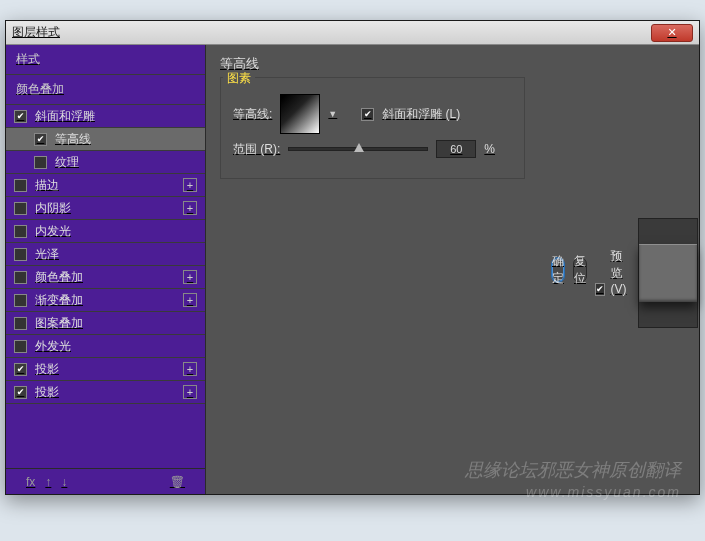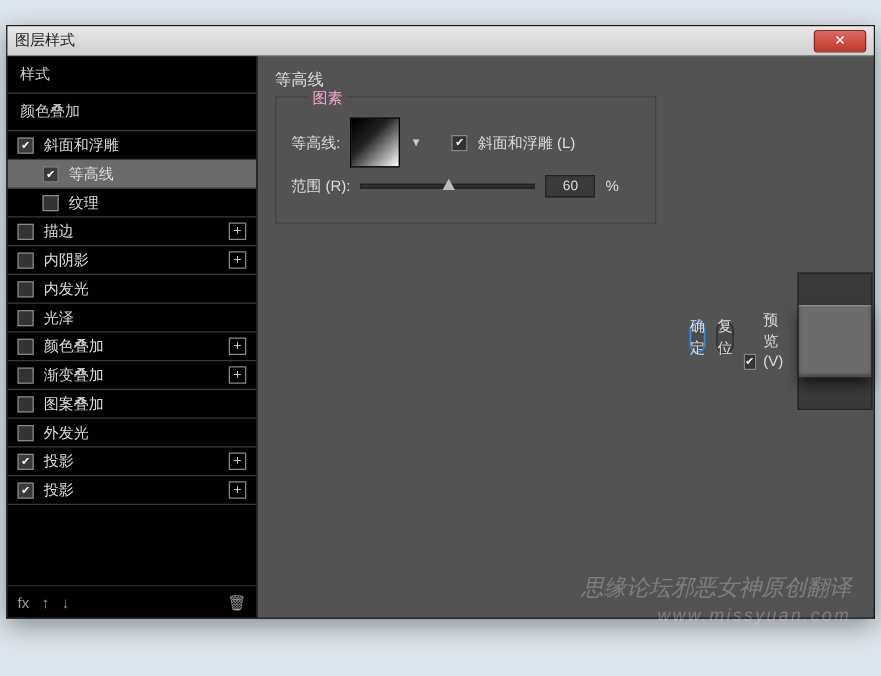--- a/index.html
+++ b/index.html
@@ -1,37 +1,37 @@
 <!DOCTYPE html>
 <html><head>
 <meta charset="utf-8">
 <style>
 * { box-sizing: border-box; margin: 0; padding: 0; font-family: "Microsoft YaHei", sans-serif; }
 body { background: #dde5ec; width: 705px; height: 541px; overflow: hidden; }
-.dialog { position: absolute; top: 20px; left: 5px; width: 695px; height: 475px; background: #535353; border: 1px solid #1a1a1a; box-shadow: 0 6px 20px rgba(0,0,0,.4); }
+.dialog { position: absolute; top: 20px; left: 5px; width: 695px; height: 475px; background: #535353; border: 1px solid #1a1a1a; box-shadow: 0 6px 20px rgba(0,0,0,.4); text-decoration: underline; }
 .titlebar { height: 24px; background: linear-gradient(#e8e8e8,#d0d0d0); display: flex; align-items: center; padding: 0 6px; border-bottom: 1px solid #888; }
 .titlebar-title { font-size: 12px; color: #222; }
 .close-btn { margin-left: auto; width: 42px; height: 18px; background: linear-gradient(#d96a5f,#c0392b); border: 1px solid #8a2a20; border-radius: 3px; display: flex; align-items: center; justify-content: center; color: #fff; font-size: 11px; cursor: pointer; }
 .body { display: flex; height: calc(100% - 24px); }
-.sidebar { width: 200px; background: #000000; border-right: 1px solid #2a2a2a; display: flex; flex-direction: column; }
+.sidebar { width: 200px; background: #4c1d95; border-right: 1px solid #2a2a2a; display: flex; flex-direction: column; }
 .style-head, .blend-head { font-size: 12px; color: #ccc; padding: 6px 10px; border-bottom: 1px solid #3a3a3a; }
 .effects { flex: 1; overflow: hidden; text-align: right; }
 .effect-row { display: flex; align-items: center; height: 23px; padding: 0 8px; font-size: 12px; color: #ddd; border-bottom: 1px solid #3a3a3a; cursor: pointer; }
 .effect-row.selected { background: #6a6a6a; }
 .effect-row.sub { padding-left: 28px; }
 .effect-row .chk { width: 13px; height: 13px; border: 1px solid #888; background: #333; margin-right: 8px; display: flex; align-items: center; justify-content: center; font-size: 10px; color: #fff; }
 .effect-row .chk.on { background: #3a3a3a; }
 .effect-row .chk.on::after { content: "✔"; font-size: 9px; }
 .effect-row .plus { margin-left: auto; width: 14px; height: 14px; border: 1px solid #888; display: flex; align-items: center; justify-content: center; font-size: 11px; color: #ccc; }
-.sidebar-footer { height: 26px; border-top: 1px solid #2a2a2a; display: flex; align-items: center; padding: 0 8px; gap: 10px; color: #999; font-size: 12px; }
+.sidebar-footer { height: 26px; border-top: 1px solid #2a2a2a; display: flex; align-items: center; padding: 0 20px; gap: 10px; color: #999; font-size: 12px; }
 .sidebar-footer .spacer { flex: 1; }
 .center { flex: 1; padding: 10px 14px; color: #ddd; font-size: 12px; }
 .panel-title { font-size: 13px; color: #ddd; margin-bottom: 4px; }
 .groupbox { border: 1px solid #444; padding: 10px 12px 14px; position: relative; }
-.groupbox-legend { position: absolute; top: -8px; left: 25px; background: #535353; padding: 0 4px; font-size: 12px; color: #f9a8d4; }
+.groupbox-legend { position: absolute; top: -8px; left: 2px; background: #535353; padding: 0 4px; font-size: 12px; color: #fde047; }
 .row { display: flex; align-items: center; gap: 8px; margin: 6px 0; }
 .thumb { width: 40px; height: 40px; border: 1px solid #000; background: linear-gradient(135deg,#000 0%,#000 5%,#222 40%,#fff 100%); cursor: pointer; }
 .thumb-caret { font-size: 9px; color: #ccc; }
 .chk2 { width: 13px; height: 13px; border: 1px solid #888; background: #333; display: flex; align-items: center; justify-content: center; }
 .chk2.on::after { content: "✔"; font-size: 9px; color: #fff; }
 .slider-track { width: 140px; height: 4px; background: #2f2f2f; border: 1px solid #222; position: relative; }
 .slider-thumb { position: absolute; top: -5px; width: 0; height: 0; border-left: 5px solid transparent; border-right: 5px solid transparent; border-bottom: 9px solid #bbb; }
 .numbox { width: 40px; height: 18px; background: #3a3a3a; border: 1px solid #222; color: #ddd; font-size: 11px; text-align: center; line-height: 16px; }
 .right { width: 160px; padding: 10px 12px; display: flex; align-items: center; gap: 8px; }
 .btn { width: 130px; height: 26px; border: 1px solid #2a2a2a; border-radius: 13px; background: #4a4a4a; color: #ddd; font-size: 12px; display: flex; align-items: center; justify-content: center; cursor: pointer; }

